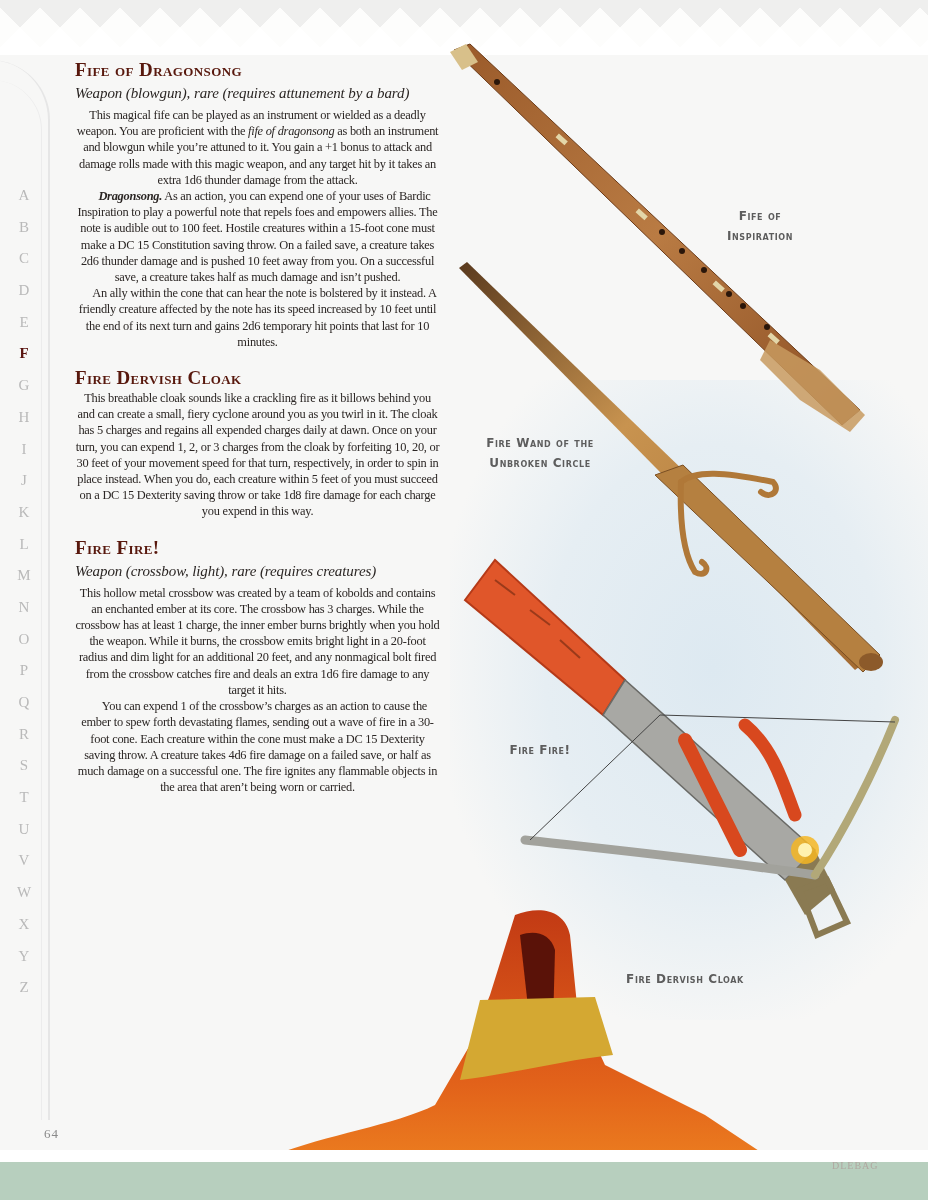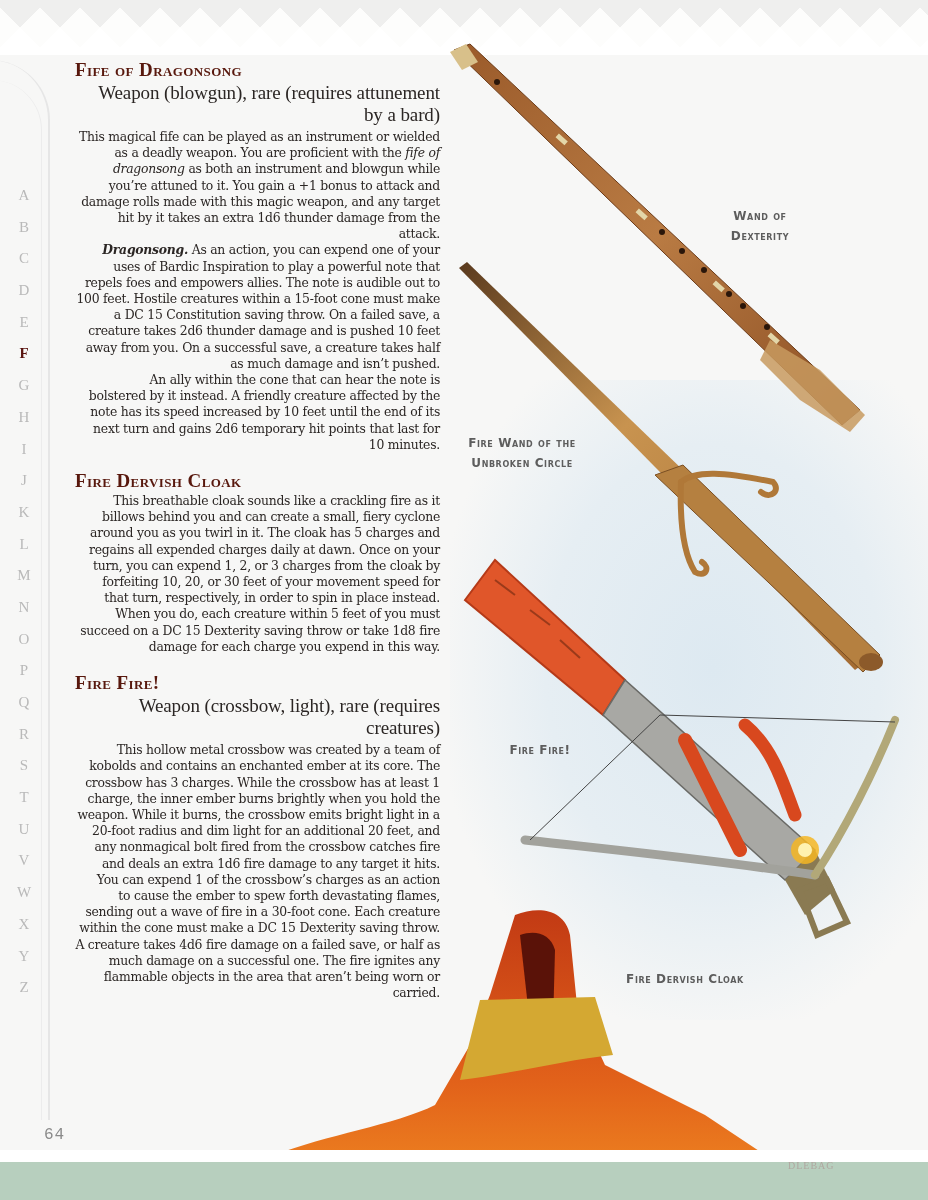--- a/index.html
+++ b/index.html
@@ -47,48 +47,48 @@
   .column {
     position: absolute; left: 75px; top: 58px; width: 365px;
     font-size: 12.4px; line-height: 16.2px; letter-spacing: -0.25px;
   }
   .item-title {
     font-family: "Liberation Serif", serif; color: #58180d;
     font-size: 19px; font-variant: small-caps; font-weight: bold;
     letter-spacing: 0.4px; line-height: 24px;
   }
   .item-sub {
-    font-family: "Liberation Serif", serif; 
-    font-size: 19px; line-height: 22px; margin-bottom: 3px; letter-spacing: -0.1px; text-align: right;
-  }
-  .para { text-align: right; }
+    font-family: "Liberation Serif", serif; font-style: italic;
+    font-size: 15px; line-height: 22px; margin-bottom: 3px; letter-spacing: -0.1px;
+  }
+  .para { text-align: center; font-family: Liberation Serif, serif; }
   .para.indent { text-indent: 14px; }
   .para .ital { font-style: italic; }
   .para .lead { font-style: italic; font-weight: bold; }
   .section { margin-bottom: 16px; }
 
   
   .caption {
     position: absolute; font-family: "DejaVu Sans", sans-serif;
     font-variant: small-caps; font-size: 12px; color: #5d5d5d;
     text-align: center; line-height: 20px; letter-spacing: 0.6px; font-weight: bold;
   }
 
   
   .art { position: absolute; }
   .page-num {
     position: absolute; left: 44px; top: 1126px;
-    font-family: Liberation Mono, monospace; font-size: 16px; color: #8a8a8a; letter-spacing: 1px;
+    font-family: Liberation Serif, serif; font-size: 13px; color: #8a8a8a; letter-spacing: 1px;
   }
   .footer-band {
     position: absolute; left: 0; top: 1150px; width: 928px; height: 50px;
     background: linear-gradient(#ffffff 0, #ffffff 12px, #b7cfbe 12px);
   }
   .footer-text {
-    position: absolute; left: 788px; top: 1160px;
+    position: absolute; left: 832px; top: 1160px;
     font-family: "Liberation Serif", serif; font-size: 10px; color: #b0a7a0; letter-spacing: 1px;
   }
 </style>
 </head>
 <body>
 
 <div class="top-band"></div>
 <div class="wash"></div>
 <div class="margin-frame"></div>
 <div class="margin-frame2"></div>
@@ -205,24 +205,24 @@
         <stop offset="0.6" stop-color="#e2621a"></stop>
         <stop offset="1" stop-color="#f08a22"></stop>
     </linearGradient>
   </defs>
   <path d="M250,10 C275,0 300,5 305,30 L312,100 L340,160 L440,210 L545,280 L560,295 L0,295 L10,250 C60,230 130,220 170,200 L205,140 L225,90 Z" fill="url(#cloakg)"></path>
   <path d="M255,30 C270,25 285,28 290,45 L288,120 L265,120 Z" fill="#5a1208"></path>
   <path d="M215,95 L330,92 L348,150 C300,155 240,170 195,175 Z" fill="#d4a832"></path>
 </svg>
 
 <div class="caption" style="left:700px;top:206px;width:120px">
-  <div>Wand of</div>
-  <div>Dexterity</div>
-</div>
-<div class="caption" style="left:452px;top:433px;width:140px">
+  <div>Fife of</div>
+  <div>Inspiration</div>
+</div>
+<div class="caption" style="left:470px;top:433px;width:140px">
   <div>Fire Wand of the</div>
   <div>Unbroken Circle</div>
 </div>
 <div class="caption" style="left:505px;top:740px;width:70px">
   <div>Fire Fire!</div>
 </div>
 <div class="caption" style="left:615px;top:969px;width:140px">
   <div>Fire Dervish Cloak</div>
 </div>
 

